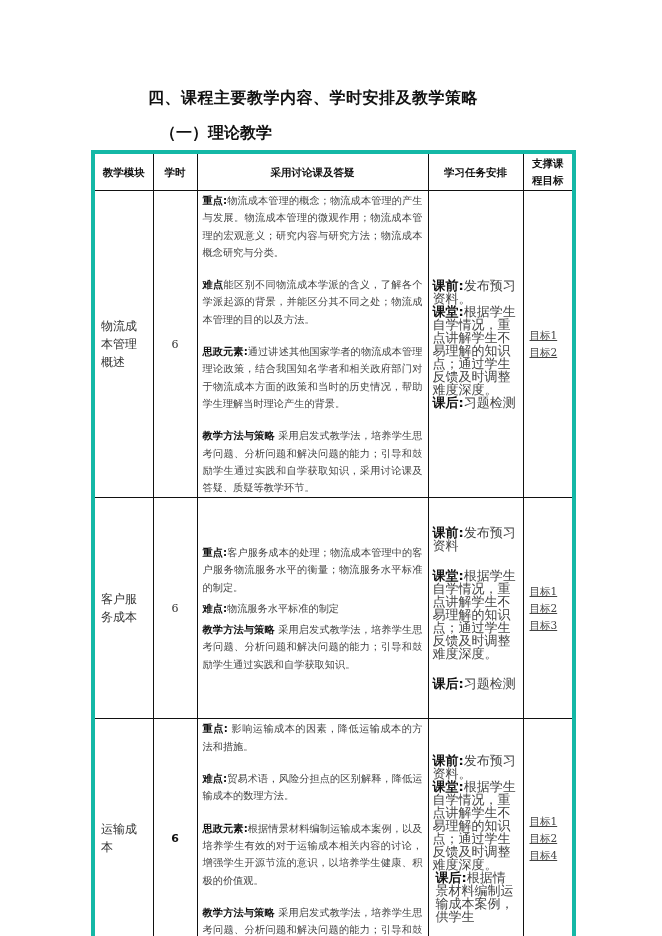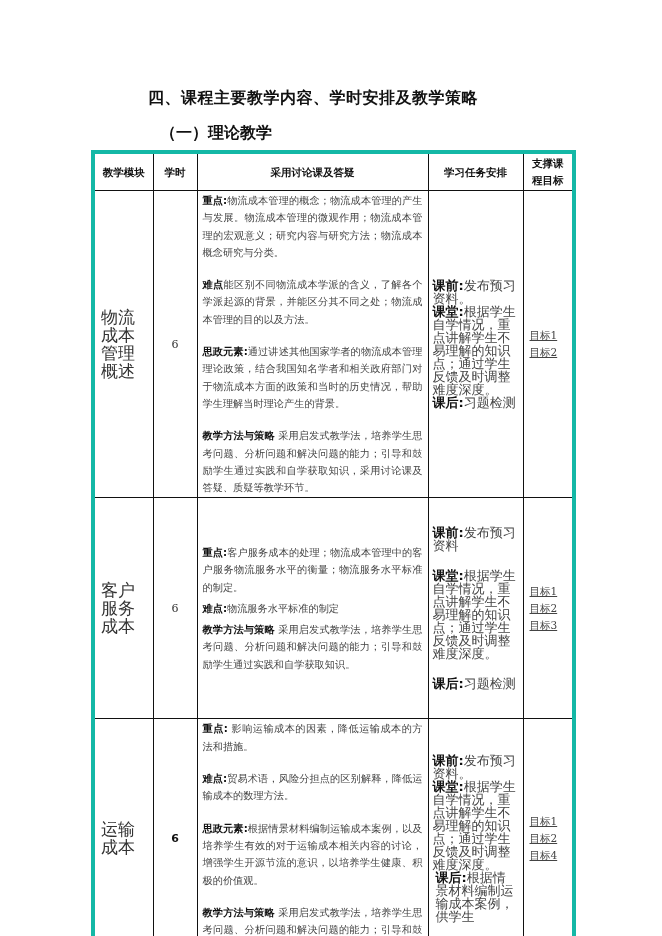--- a/index.html
+++ b/index.html
@@ -7,21 +7,21 @@
          font-family: "DejaVu Serif", "Liberation Serif", serif; color: #222; }
   .h1 { position: absolute; left: 148px; top: 88px; font-size: 16px; font-weight: bold;
         font-family: "DejaVu Sans", "Liberation Sans", sans-serif; color: #111; letter-spacing: 0.5px; }
   .h2 { position: absolute; left: 138px; top: 123px; font-size: 16px; font-weight: bold;
         font-family: "DejaVu Sans", "Liberation Sans", sans-serif; color: #111; margin-left: 22px; }
   table.course { position: absolute; left: 91px; top: 150px; width: 481px;
         border-collapse: collapse; table-layout: fixed; border: 4px solid #14b8a6; }
   table.course td, table.course th { border: 1px solid #111; vertical-align: middle; padding: 0; }
   table.course th { font-family: "DejaVu Sans", "Liberation Sans", sans-serif; font-size: 10.5px;
         font-weight: bold; color: #111; height: 36px; text-align: center; line-height: 17px; }
-  .cell-module { font-size: 17px; line-height: 18px; padding: 0 6px !important; color: #333; }
+  .cell-module { font-size: 12px; line-height: 18px; padding: 0 6px !important; color: #333; }
   .cell-hours { text-align: center; font-size: 11px; color: #333; }
   .cell-hours.bold { font-weight: bold; font-family: "DejaVu Sans", "Liberation Sans", sans-serif; color:#111; }
   .cell-content { font-size: 10.2px; line-height: 17.3px; padding: 1px 5px 1px 5px !important; color: #444; text-align: justify; }
   .cell-task { font-size: 13px; line-height: 13px; padding: 15px 4px !important; color: #444; }
   .cell-goal { font-size: 10.5px; line-height: 17px; padding: 0 6px !important; color: #444; text-decoration: underline; }
   .kw { font-weight: bold; color: #111; font-family: "DejaVu Sans", "Liberation Sans", sans-serif; }
   .para { margin: 0; }
   .para + .para { margin-top: 15px; }
   .gap { height: 17px; }
   .r1 td { height: 275px; }

